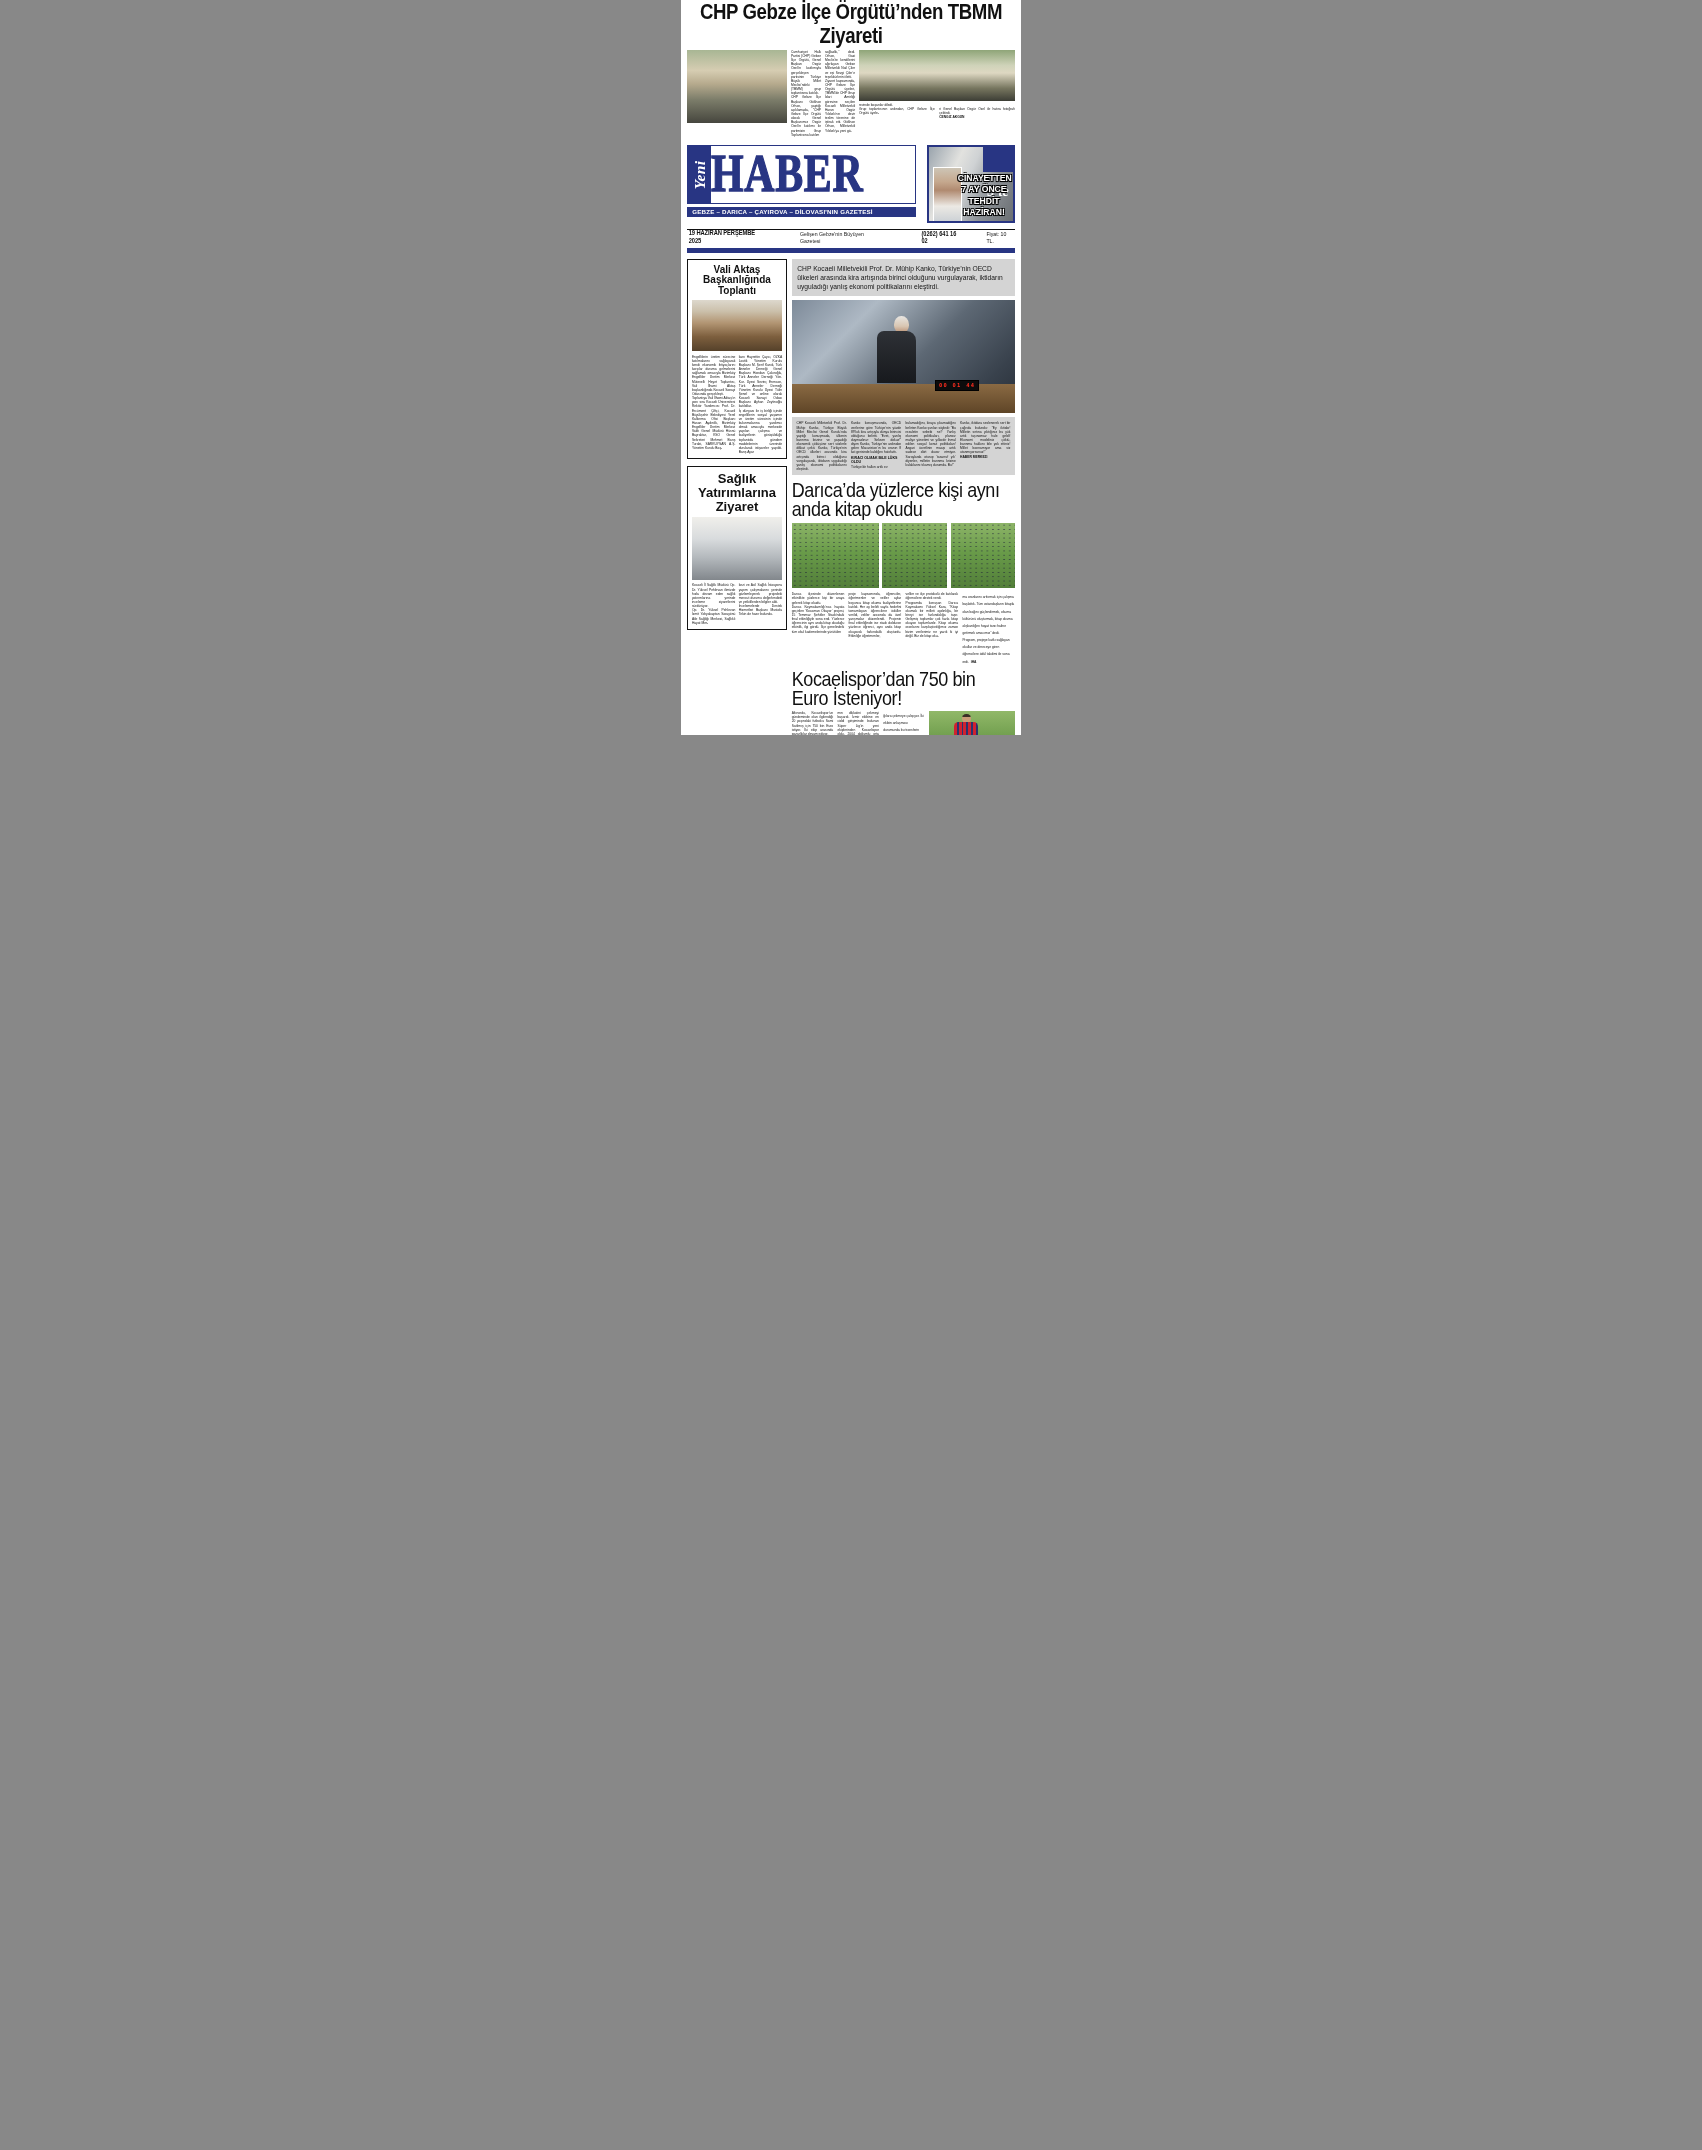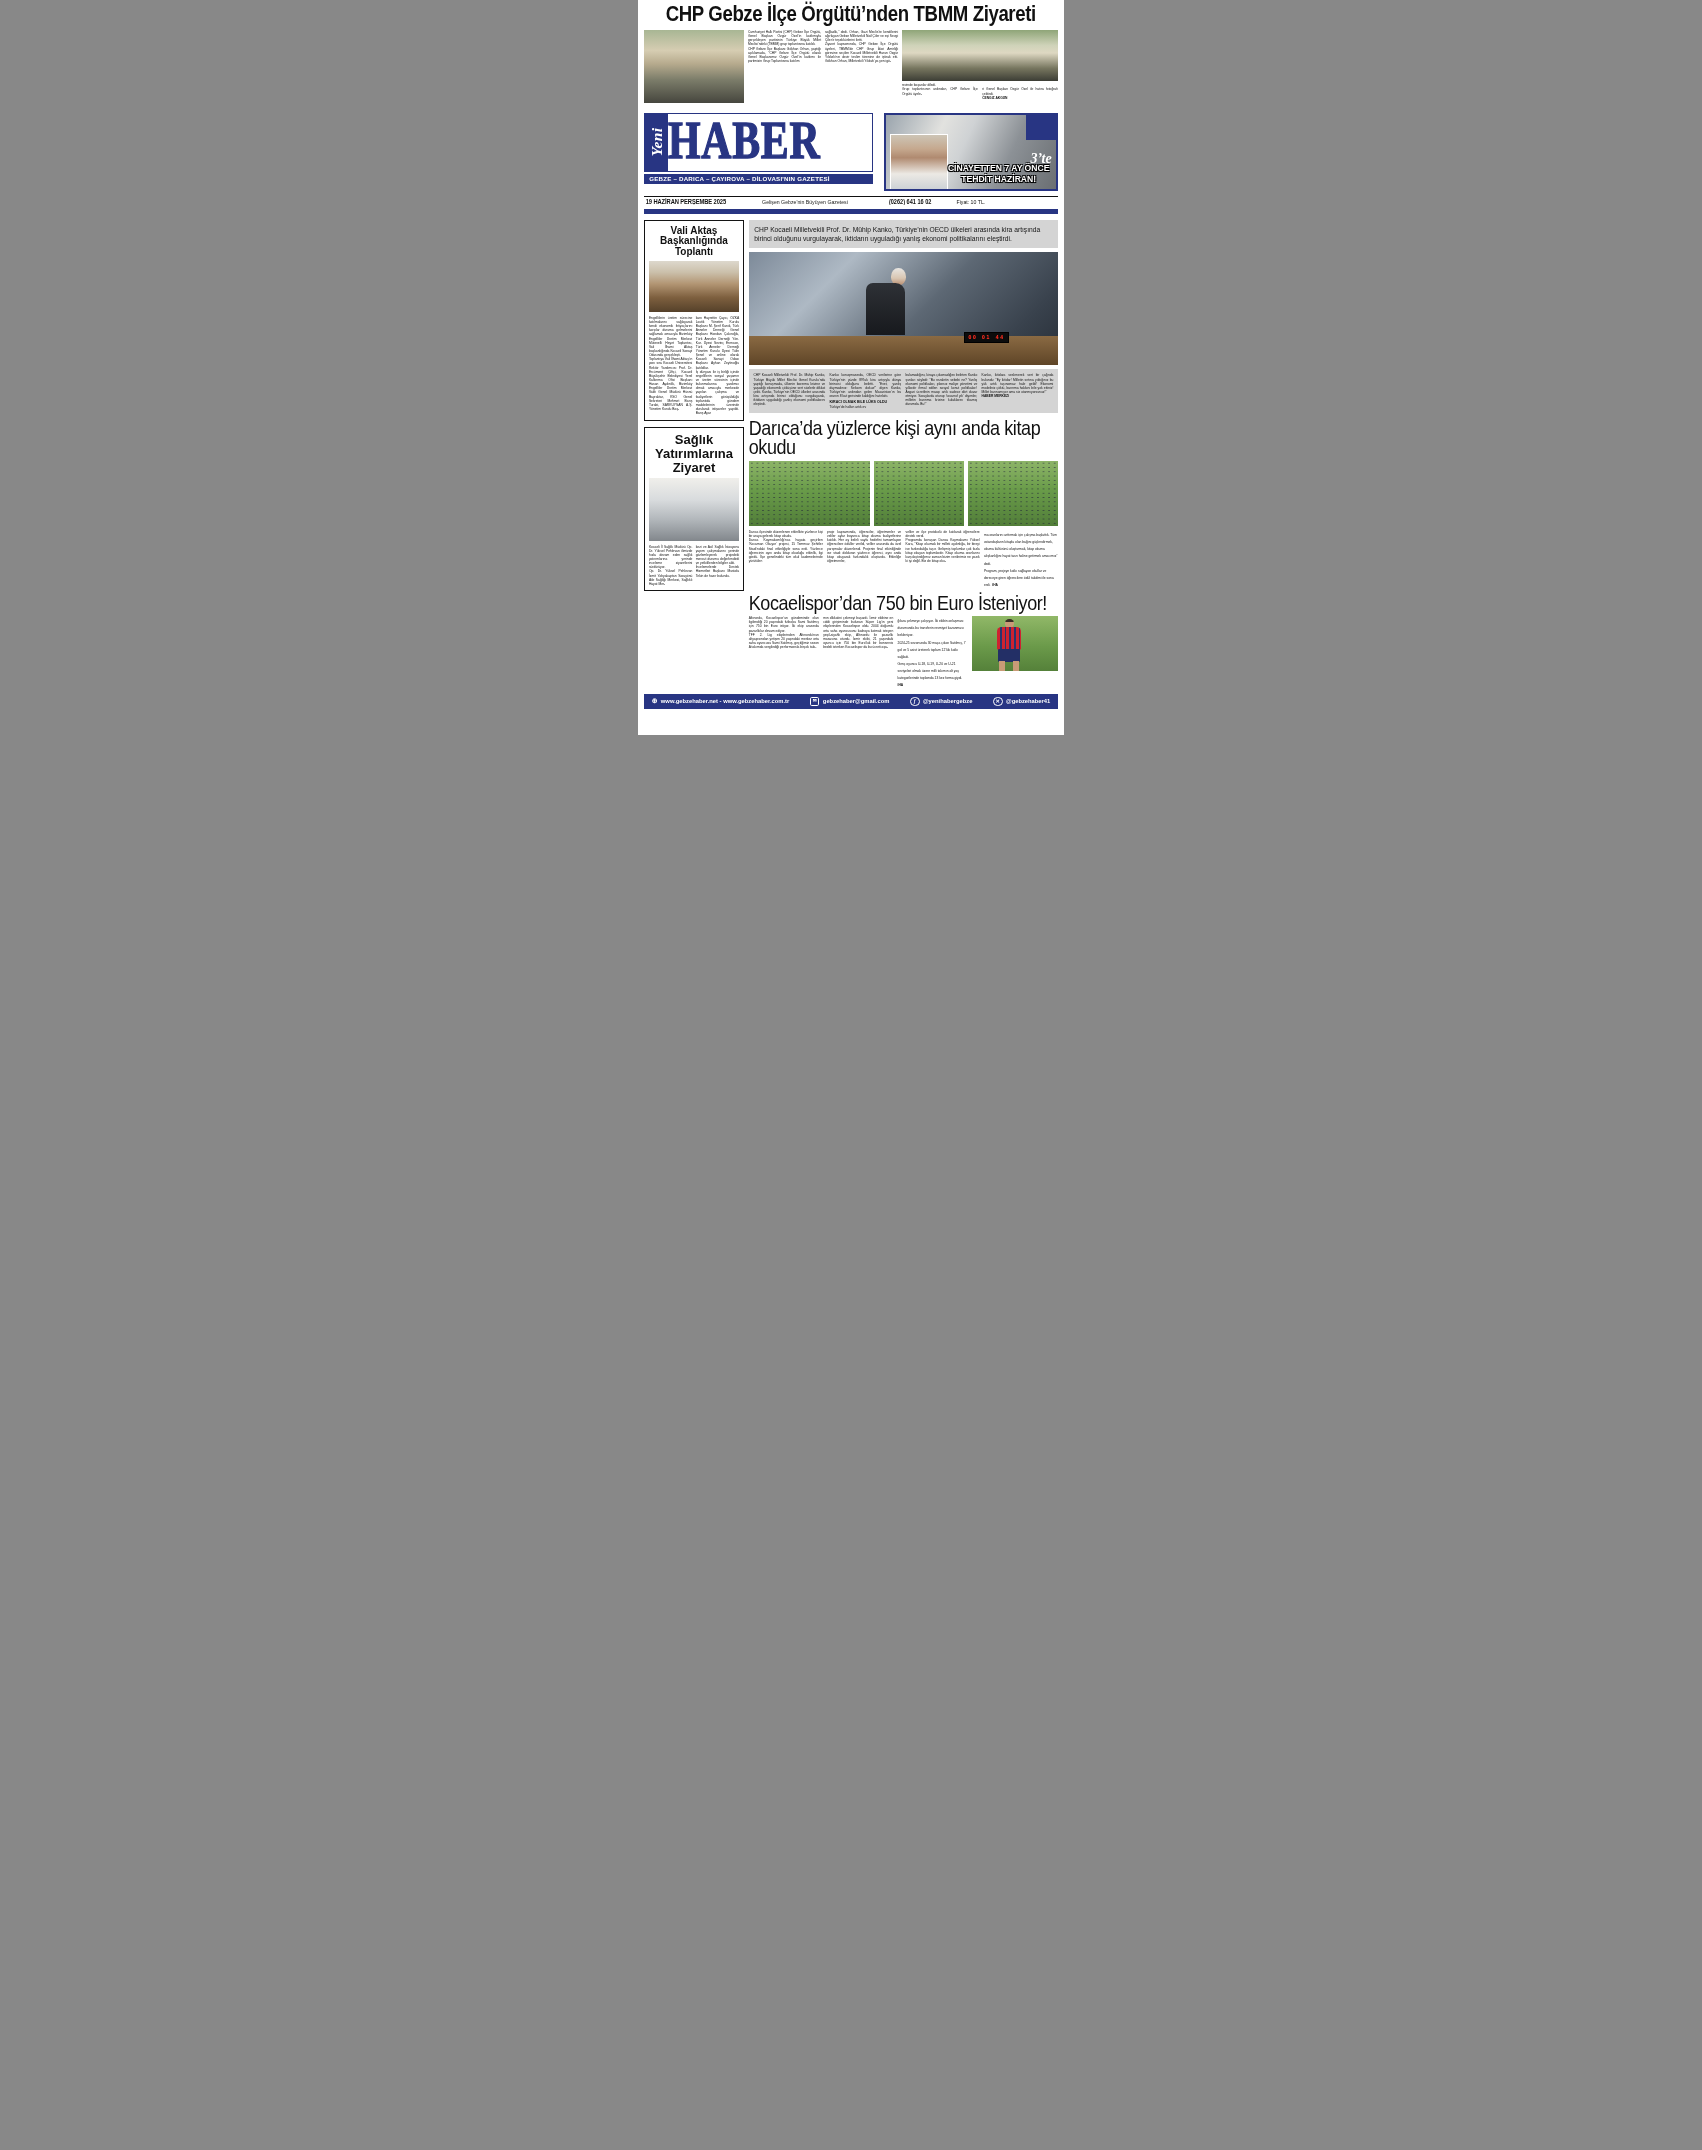--- a/index.html
+++ b/index.html
@@ -1,16 +1,16 @@
 <!DOCTYPE html>
 <html lang="tr" style="font-size:6.9px"><head>
 <meta charset="utf-8">
 <style>
   html,body{margin:0;padding:0;background:#888;}
-  .page{width:426px;height:735px;margin:0 auto;background:#fff;position:relative;
+  .page{width:340px;height:735px;margin:0 auto;background:#fff;position:relative;
         font-family:"Liberation Sans",sans-serif;color:#111;overflow:hidden;}
 
   
   .top-headline{text-align:center;font-weight:900;font-size:19.4px;letter-spacing:-0.4px;
      padding:4.3px 6px 2.6px;line-height:1.02;}
   .top-headline span{display:inline-block;transform:scale(0.96,1.18);transform-origin:center;}
   .top-row{display:flex;gap:3.9px;padding:3.4px 6px 0;}
   .photo{background:#ccc;flex-shrink:0;}
   .tl-photo{width:100px;height:73px;
      background:linear-gradient(180deg,#a8b694 0%,#d6cdb2 28%,#b7ab8e 46%,#7c7d6a 68%,#46463e 100%);}

